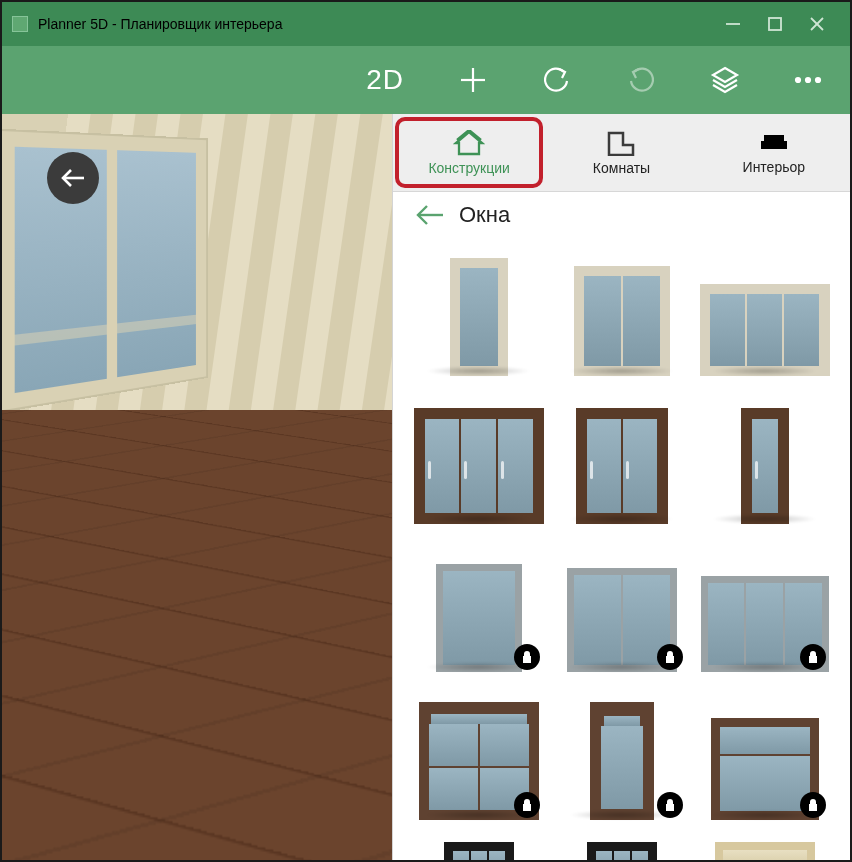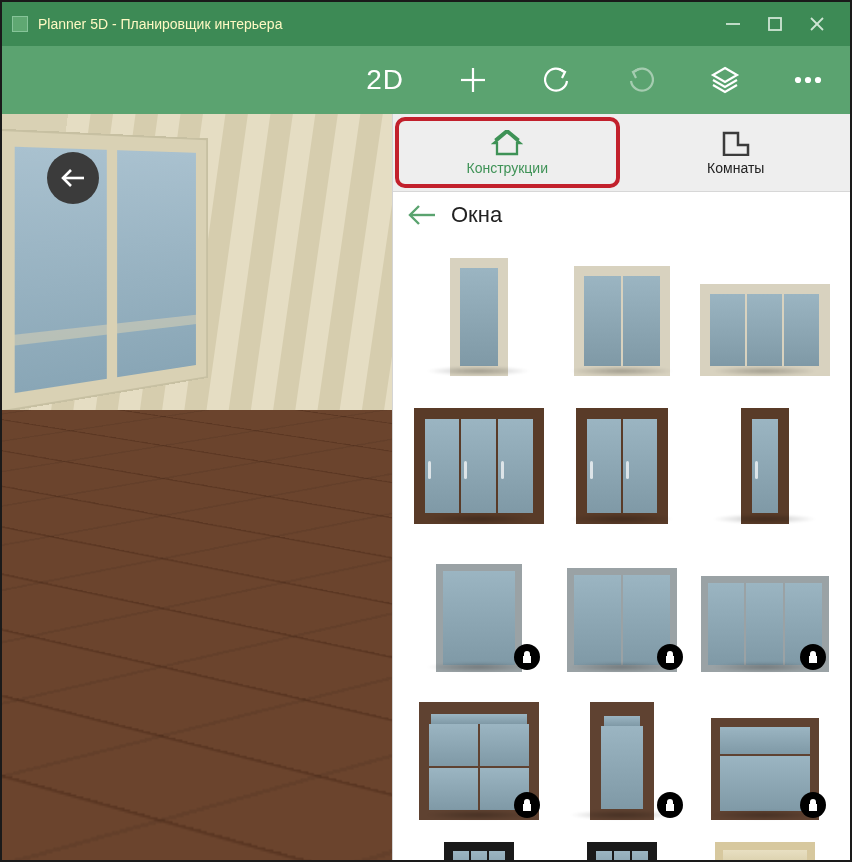--- a/index.html
+++ b/index.html
@@ -1,20 +1,20 @@
 <!DOCTYPE html>
 <html><head>
 <meta charset="utf-8">
 <style>
   * { box-sizing: border-box; margin: 0; padding: 0; font-family: "Segoe UI", Arial, sans-serif; }
   body { background: #fff; }
   .frame { width: 852px; height: 862px; border: 2px solid #1a1a1a; position: relative; overflow: hidden; background: #fff; }
 
   
-  .titlebar { height: 44px; background: #3d8a55; display: flex; align-items: center; padding: 0 10px; color: #fef9c3; }
+  .titlebar { height: 44px; background: #3d8a55; display: flex; align-items: center; padding: 0 10px; color: #000000; }
   .titlebar .title-icon { width: 16px; height: 16px; background: #5fa872; border: 1px solid #86c499; margin-right: 10px; }
   .titlebar .app-title { font-size: 14px; flex: 1; }
   .titlebar .win-controls { display: flex; gap: 24px; align-items: center; padding-right: 14px; }
   .titlebar .win-btn { width: 18px; height: 18px; display: flex; align-items: center; justify-content: center; cursor: pointer; }
   .titlebar svg { stroke: #cfe5d4; stroke-width: 1.8; fill: none; }
 
   
   .toolbar { height: 68px; background: #5ba370; display: flex; align-items: center; justify-content: flex-end; gap: 54px; padding-right: 28px; color: #fff; }
   .toolbar .tb-btn { display: flex; align-items: center; justify-content: center; cursor: pointer; }
   .toolbar svg { stroke: #fff; fill: none; stroke-width: 2.2; }
@@ -49,21 +49,21 @@
   .cat-tabs { display: flex; background: #eeeeee; border-bottom: 1px solid #d7d7d7; height: 78px; }
   .cat-tab { flex: 1; display: flex; flex-direction: column; align-items: center; justify-content: center; gap: 4px; cursor: pointer; padding: 6px 2px;}
   .cat-tab svg { stroke: #3b3b3b; fill: #3b3b3b; }
   .cat-tab span { font-size: 14px; color: #222; }
   .cat-tab.active span { color: #3e9256; }
   .cat-tab.active svg { stroke: #3e9256; fill: #3e9256; }
   .cat-tab.highlight { position: relative; }
   .cat-tab.highlight::after { content:""; position:absolute; inset:3px 2px; border:4px solid #c2202c; border-radius:10px; pointer-events:none; }
 
   
-  .subhead { display: flex; align-items: center; gap: 14px; padding: 10px 14px; }
+  .subhead { display: flex; align-items: center; gap: 14px; padding: 10px 22px; }
   .subhead .back-arrow { cursor: pointer; display:flex; }
   .subhead .back-arrow svg { stroke: #5aa36f; stroke-width: 2.4; fill: none; }
   .subhead .subtitle { font-size: 22px; color: #222; }
 
   
   .catalog { flex: 1; overflow: auto; padding: 8px 20px 4px 20px; }
   .catalog::-webkit-scrollbar { width:14px; }
   .catalog::-webkit-scrollbar-track { background:#eee; }
   .catalog::-webkit-scrollbar-thumb { background:#bdbdbd; border-radius:7px; }
   .grid { display: grid; grid-template-columns: repeat(3, 1fr); gap: 18px 12px; }
@@ -171,20 +171,26 @@
               <path d="M16 2 L29 13 H26 V24 H6 V13 H3 Z M4 10 L16 0 L28 10" fill="none" stroke-width="2.3"></path>
             </svg>
           <span>Конструкции</span>
         </div>
         <div class="cat-tab">
           <svg width="30" height="26" viewBox="0 0 30 26">
               <path d="M3 3 H17 V15 H27 V25 H3 Z" fill="none" stroke-width="2.5"></path>
             </svg>
           <span>Комнаты</span>
         </div>
+        <div class="cat-tab">
+          <svg width="30" height="24" viewBox="0 0 30 24">
+              <path d="M5 4 H25 V10 H28 V18 H2 V10 H5 Z M4 18 V22 M26 18 V22" fill="#000" stroke="none"></path>
+            </svg>
+          <span>Интерьор</span>
+        </div>
       </div>
 
       <div class="subhead">
         <div class="back-arrow">
           <svg width="30" height="22" viewBox="0 0 30 22">
               <line x1="28" y1="11" x2="3" y2="11"></line>
               <polyline points="12,2 3,11 12,20"></polyline>
             </svg>
         </div>
         <div class="subtitle">Окна</div>

